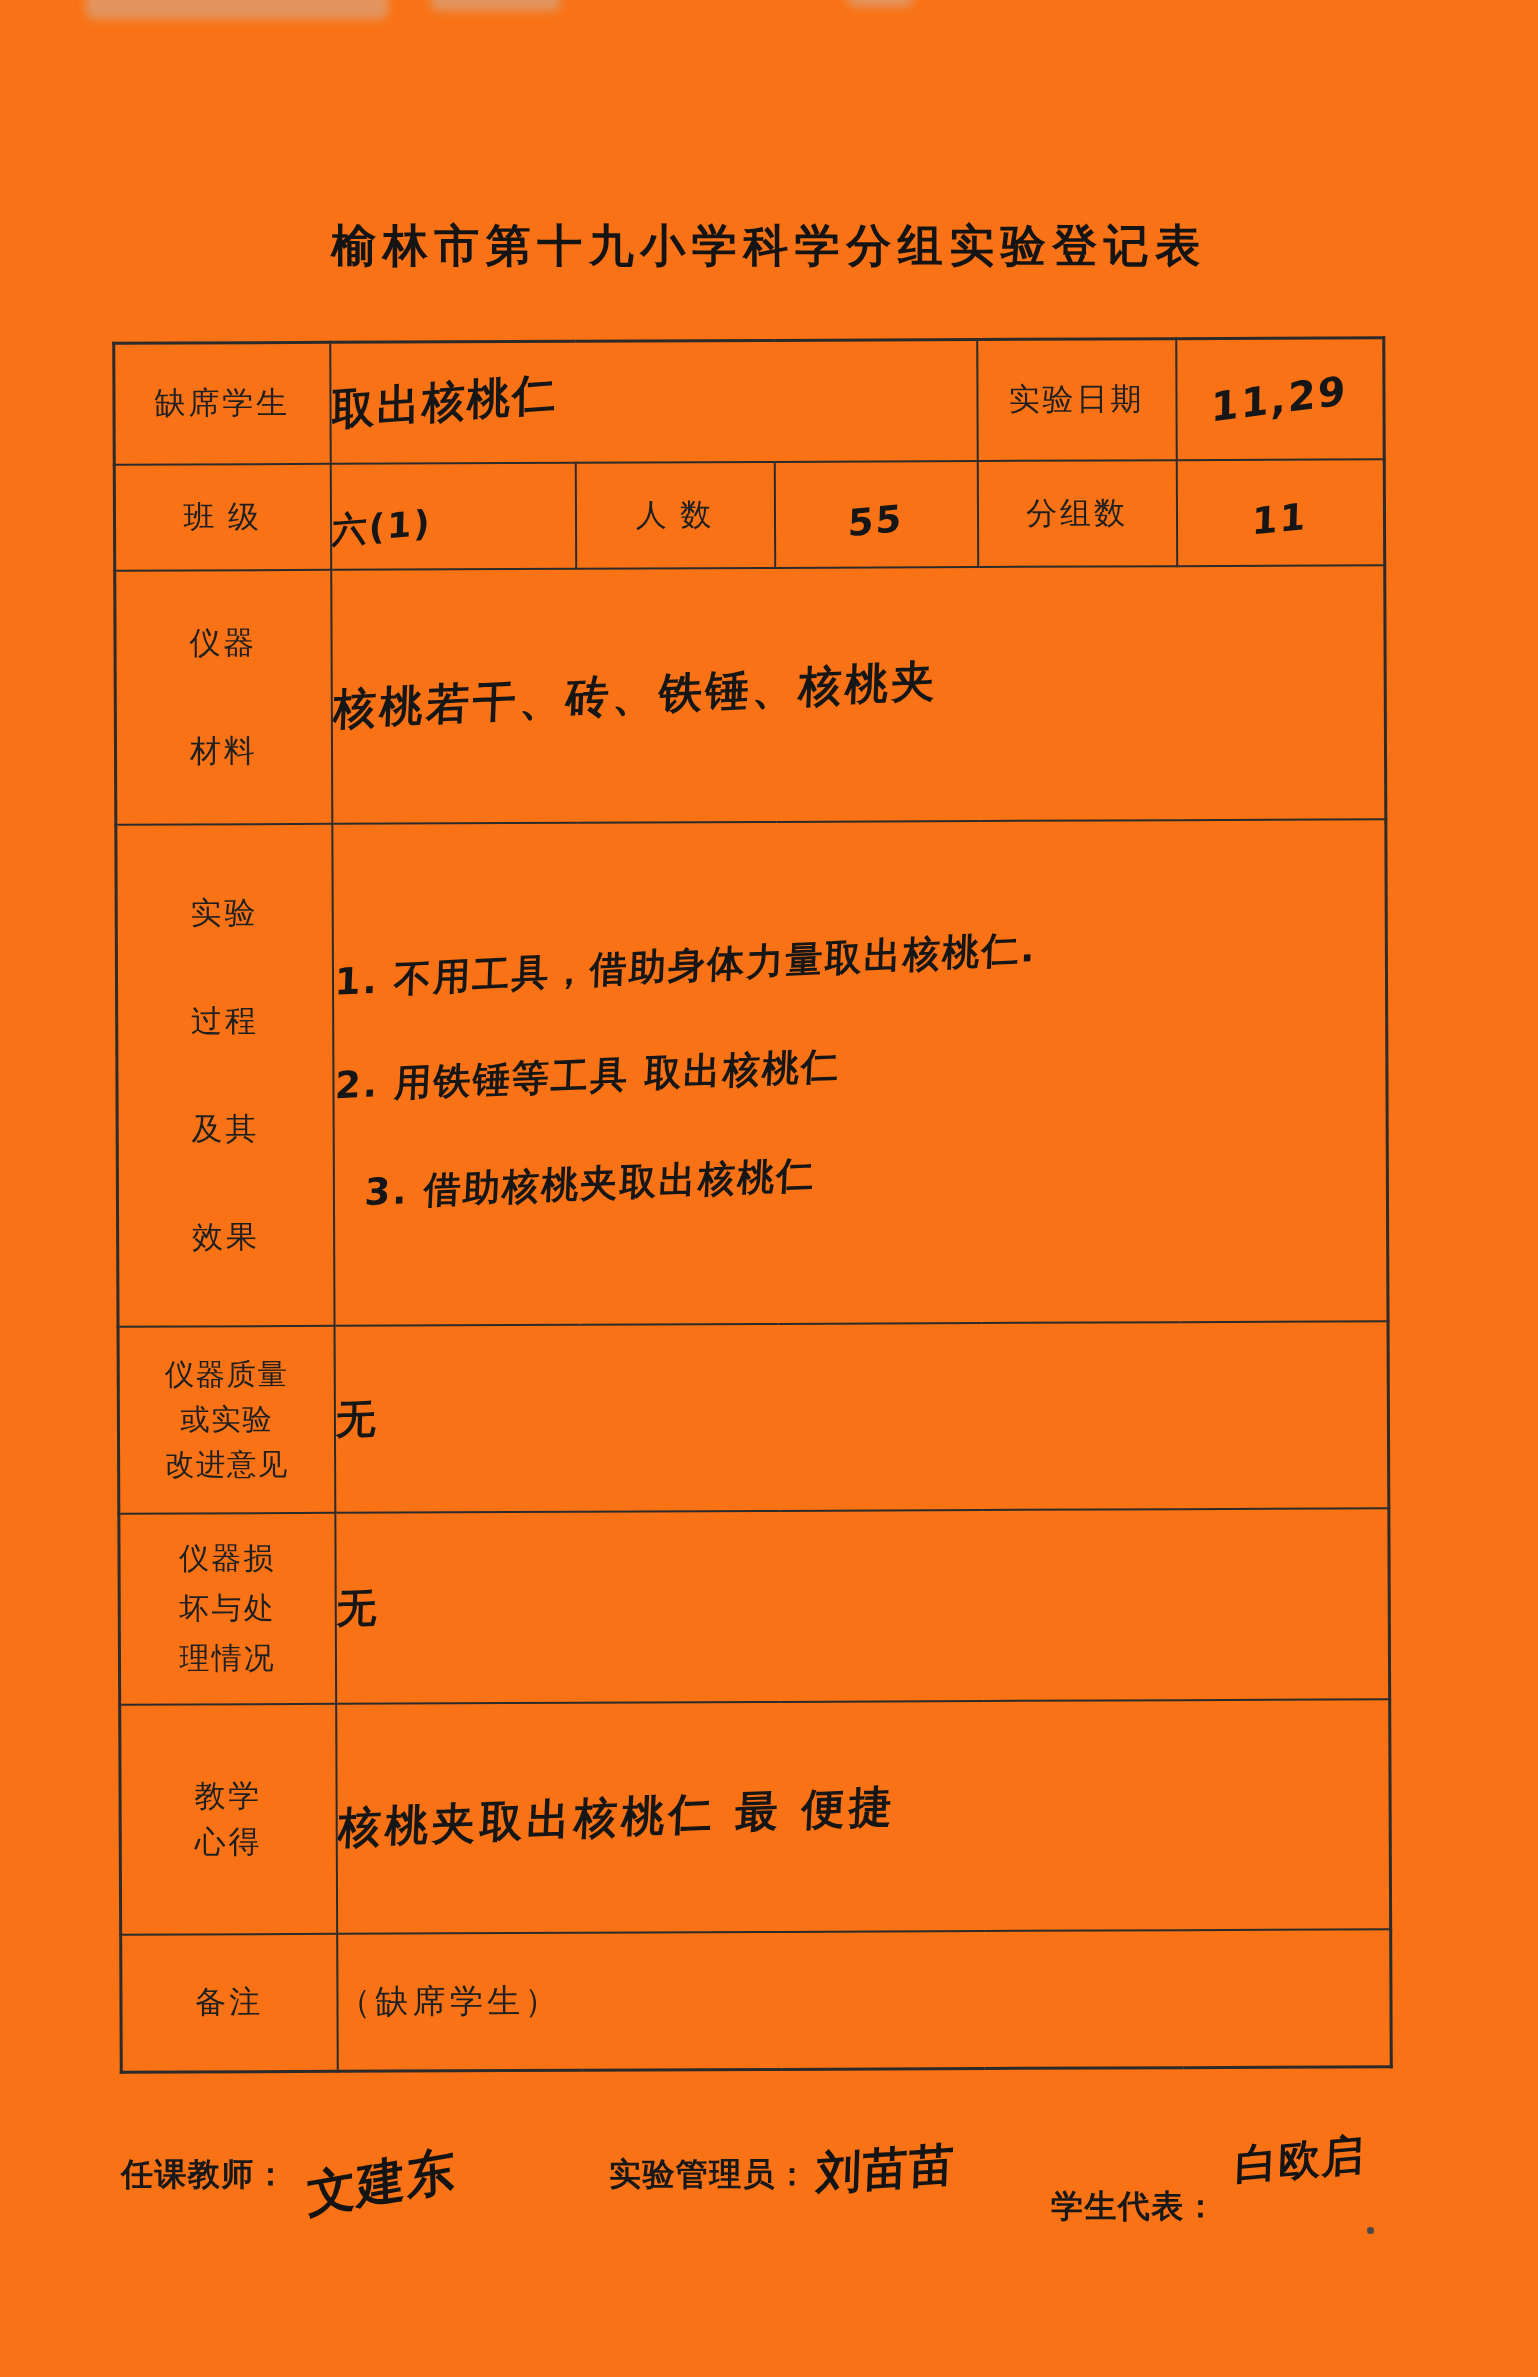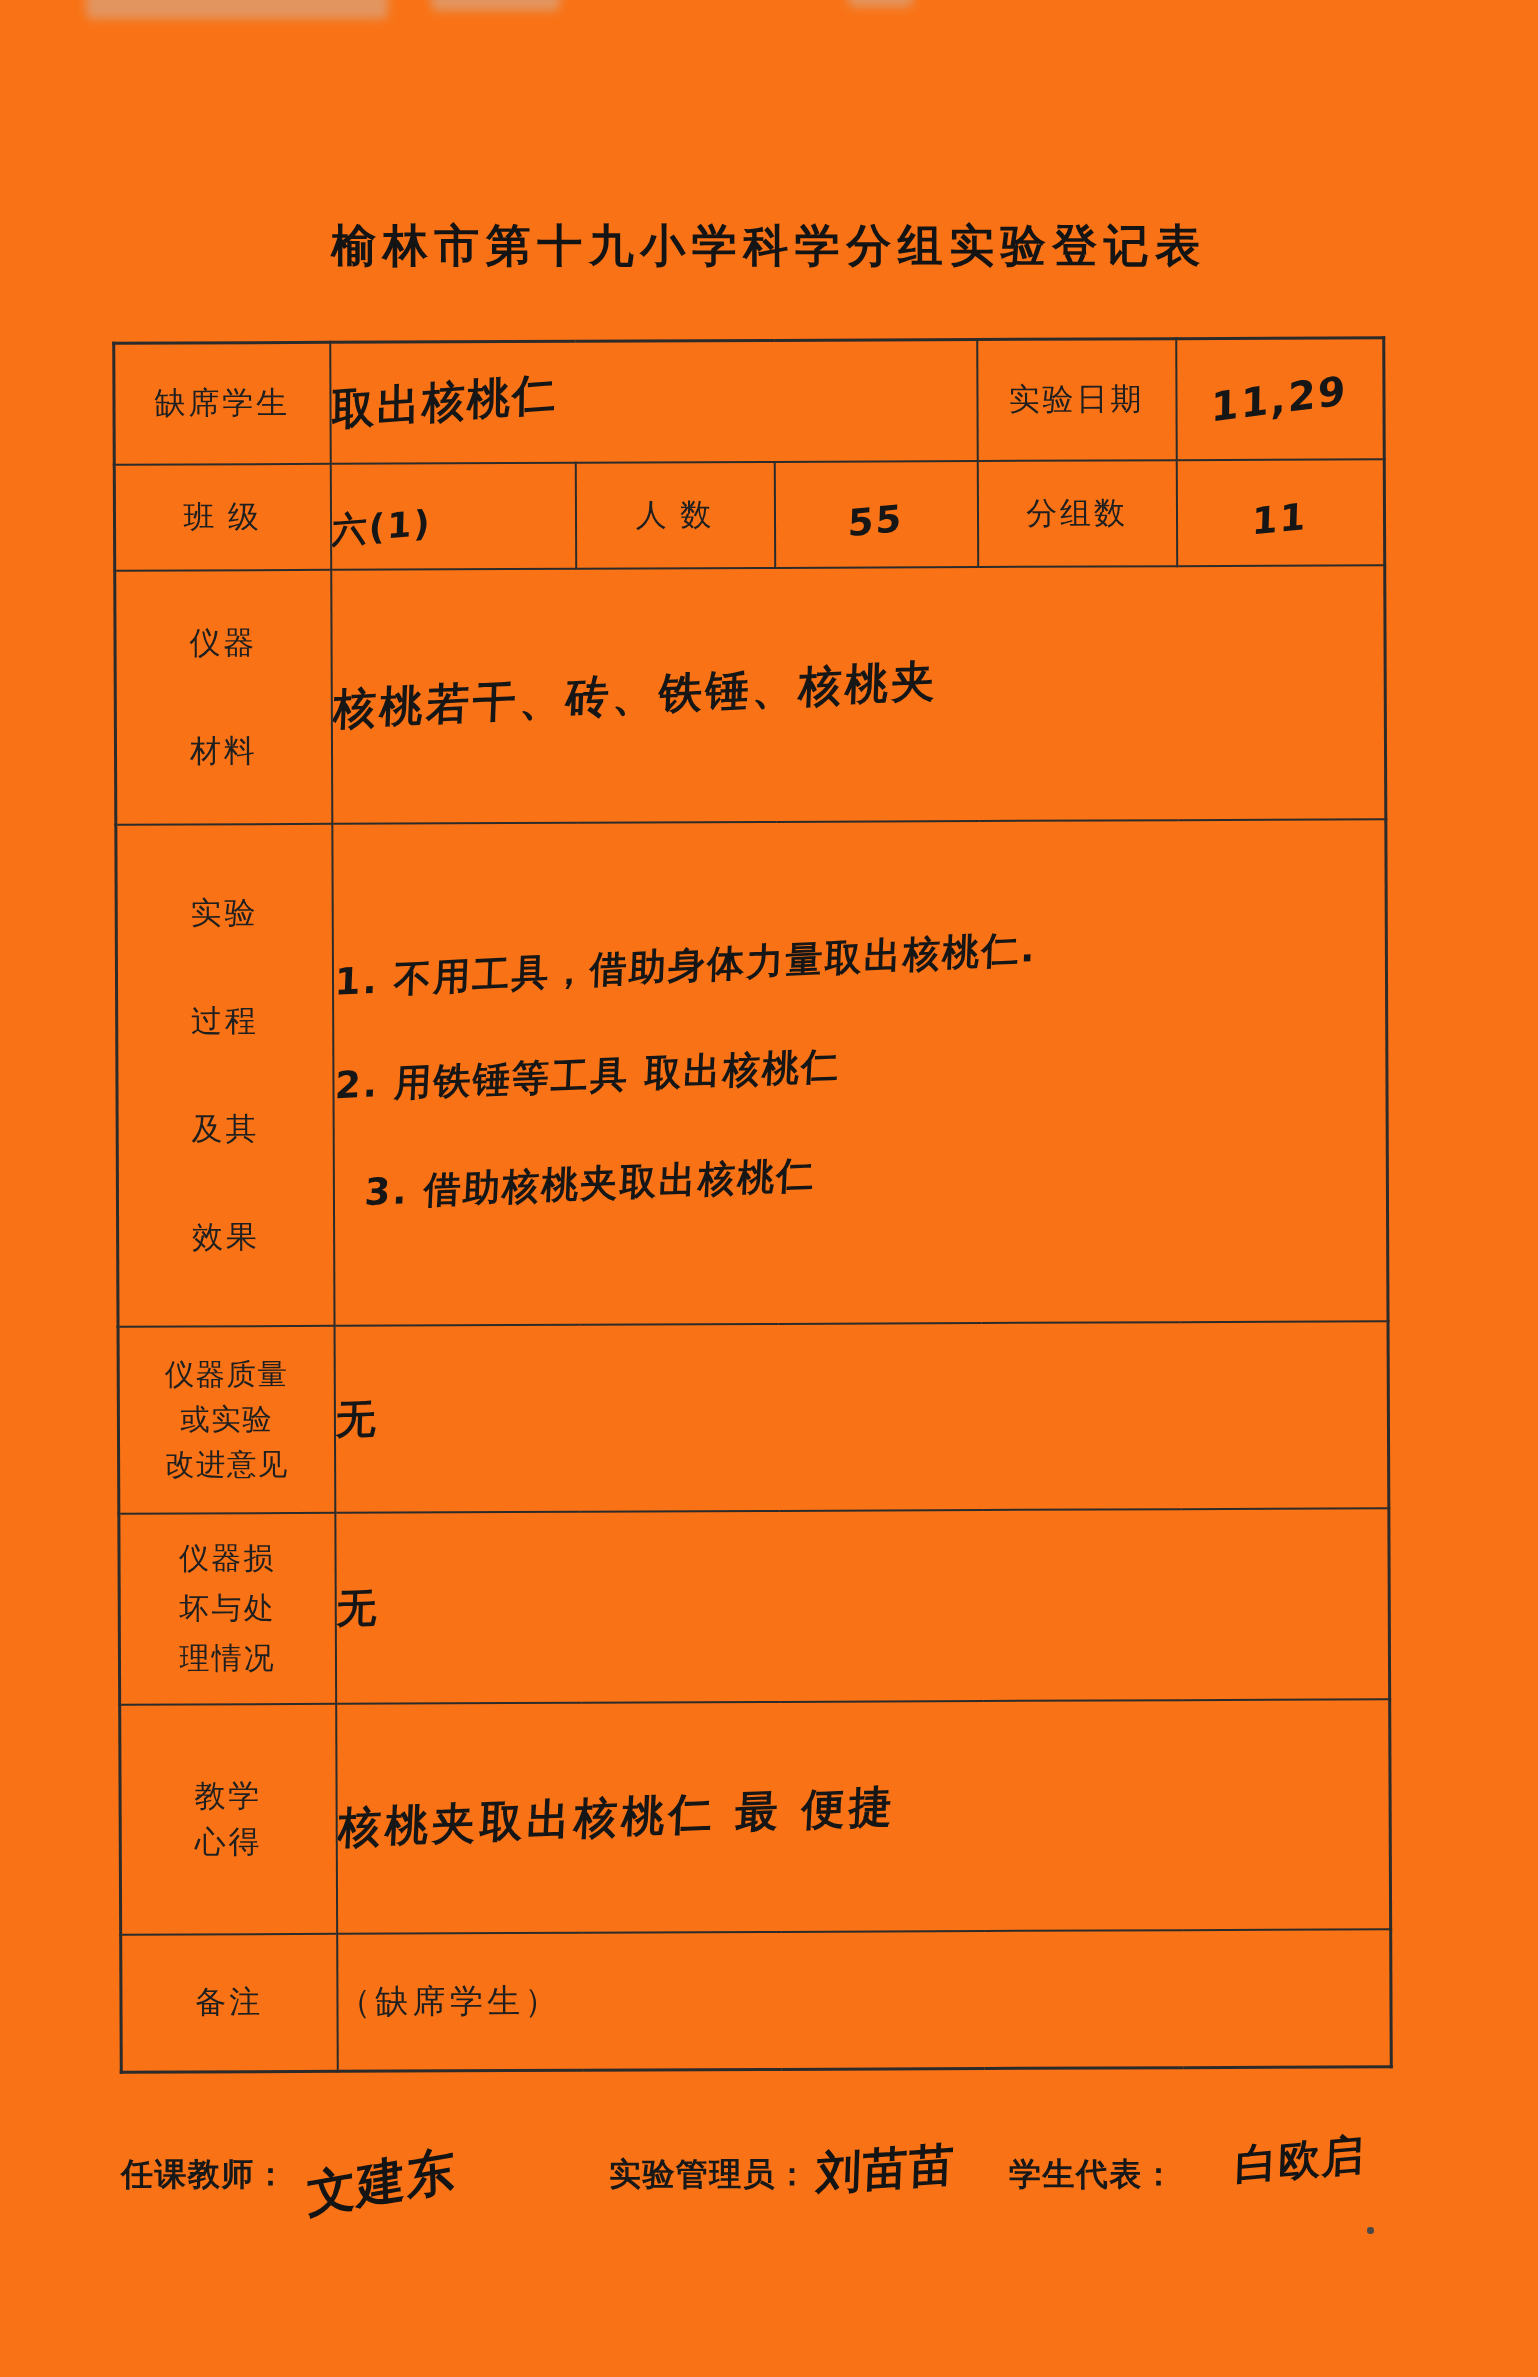--- a/index.html
+++ b/index.html
@@ -87,21 +87,21 @@
     font-weight:bold;font-size:31px;color:#181818;letter-spacing:1.4px;
   }
   .sigrow-label{
     position:absolute;
     font-family:"Liberation Sans","DejaVu Sans",sans-serif;
     font-weight:bold;font-size:32px;color:#181818;letter-spacing:1.4px;
     top:2153px;
   }
   .sig-teacher-label{left:121px;}
   .sig-manager-label{left:609px;}
-  .sig-student-label{left:1009px;}
+  .sig-student-label{left:1051px;margin-top:32px;}
   .signame{
     position:absolute;
     font-family:"DejaVu Sans",sans-serif;font-weight:bold;color:#141414;
     letter-spacing:1.4px;
   }
   .sig-teacher-name{left:306px;top:2150px;font-size:49px;transform:rotate(-10deg) skewX(-8deg);}
   .sig-manager-name{left:816px;top:2139px;font-size:45px;transform:rotate(-4deg) skewX(-6deg);}
   .sig-student-name{left:1235px;top:2132px;font-size:42px;transform:rotate(-5deg) skewX(-7deg);}
 </style>
 </head>

